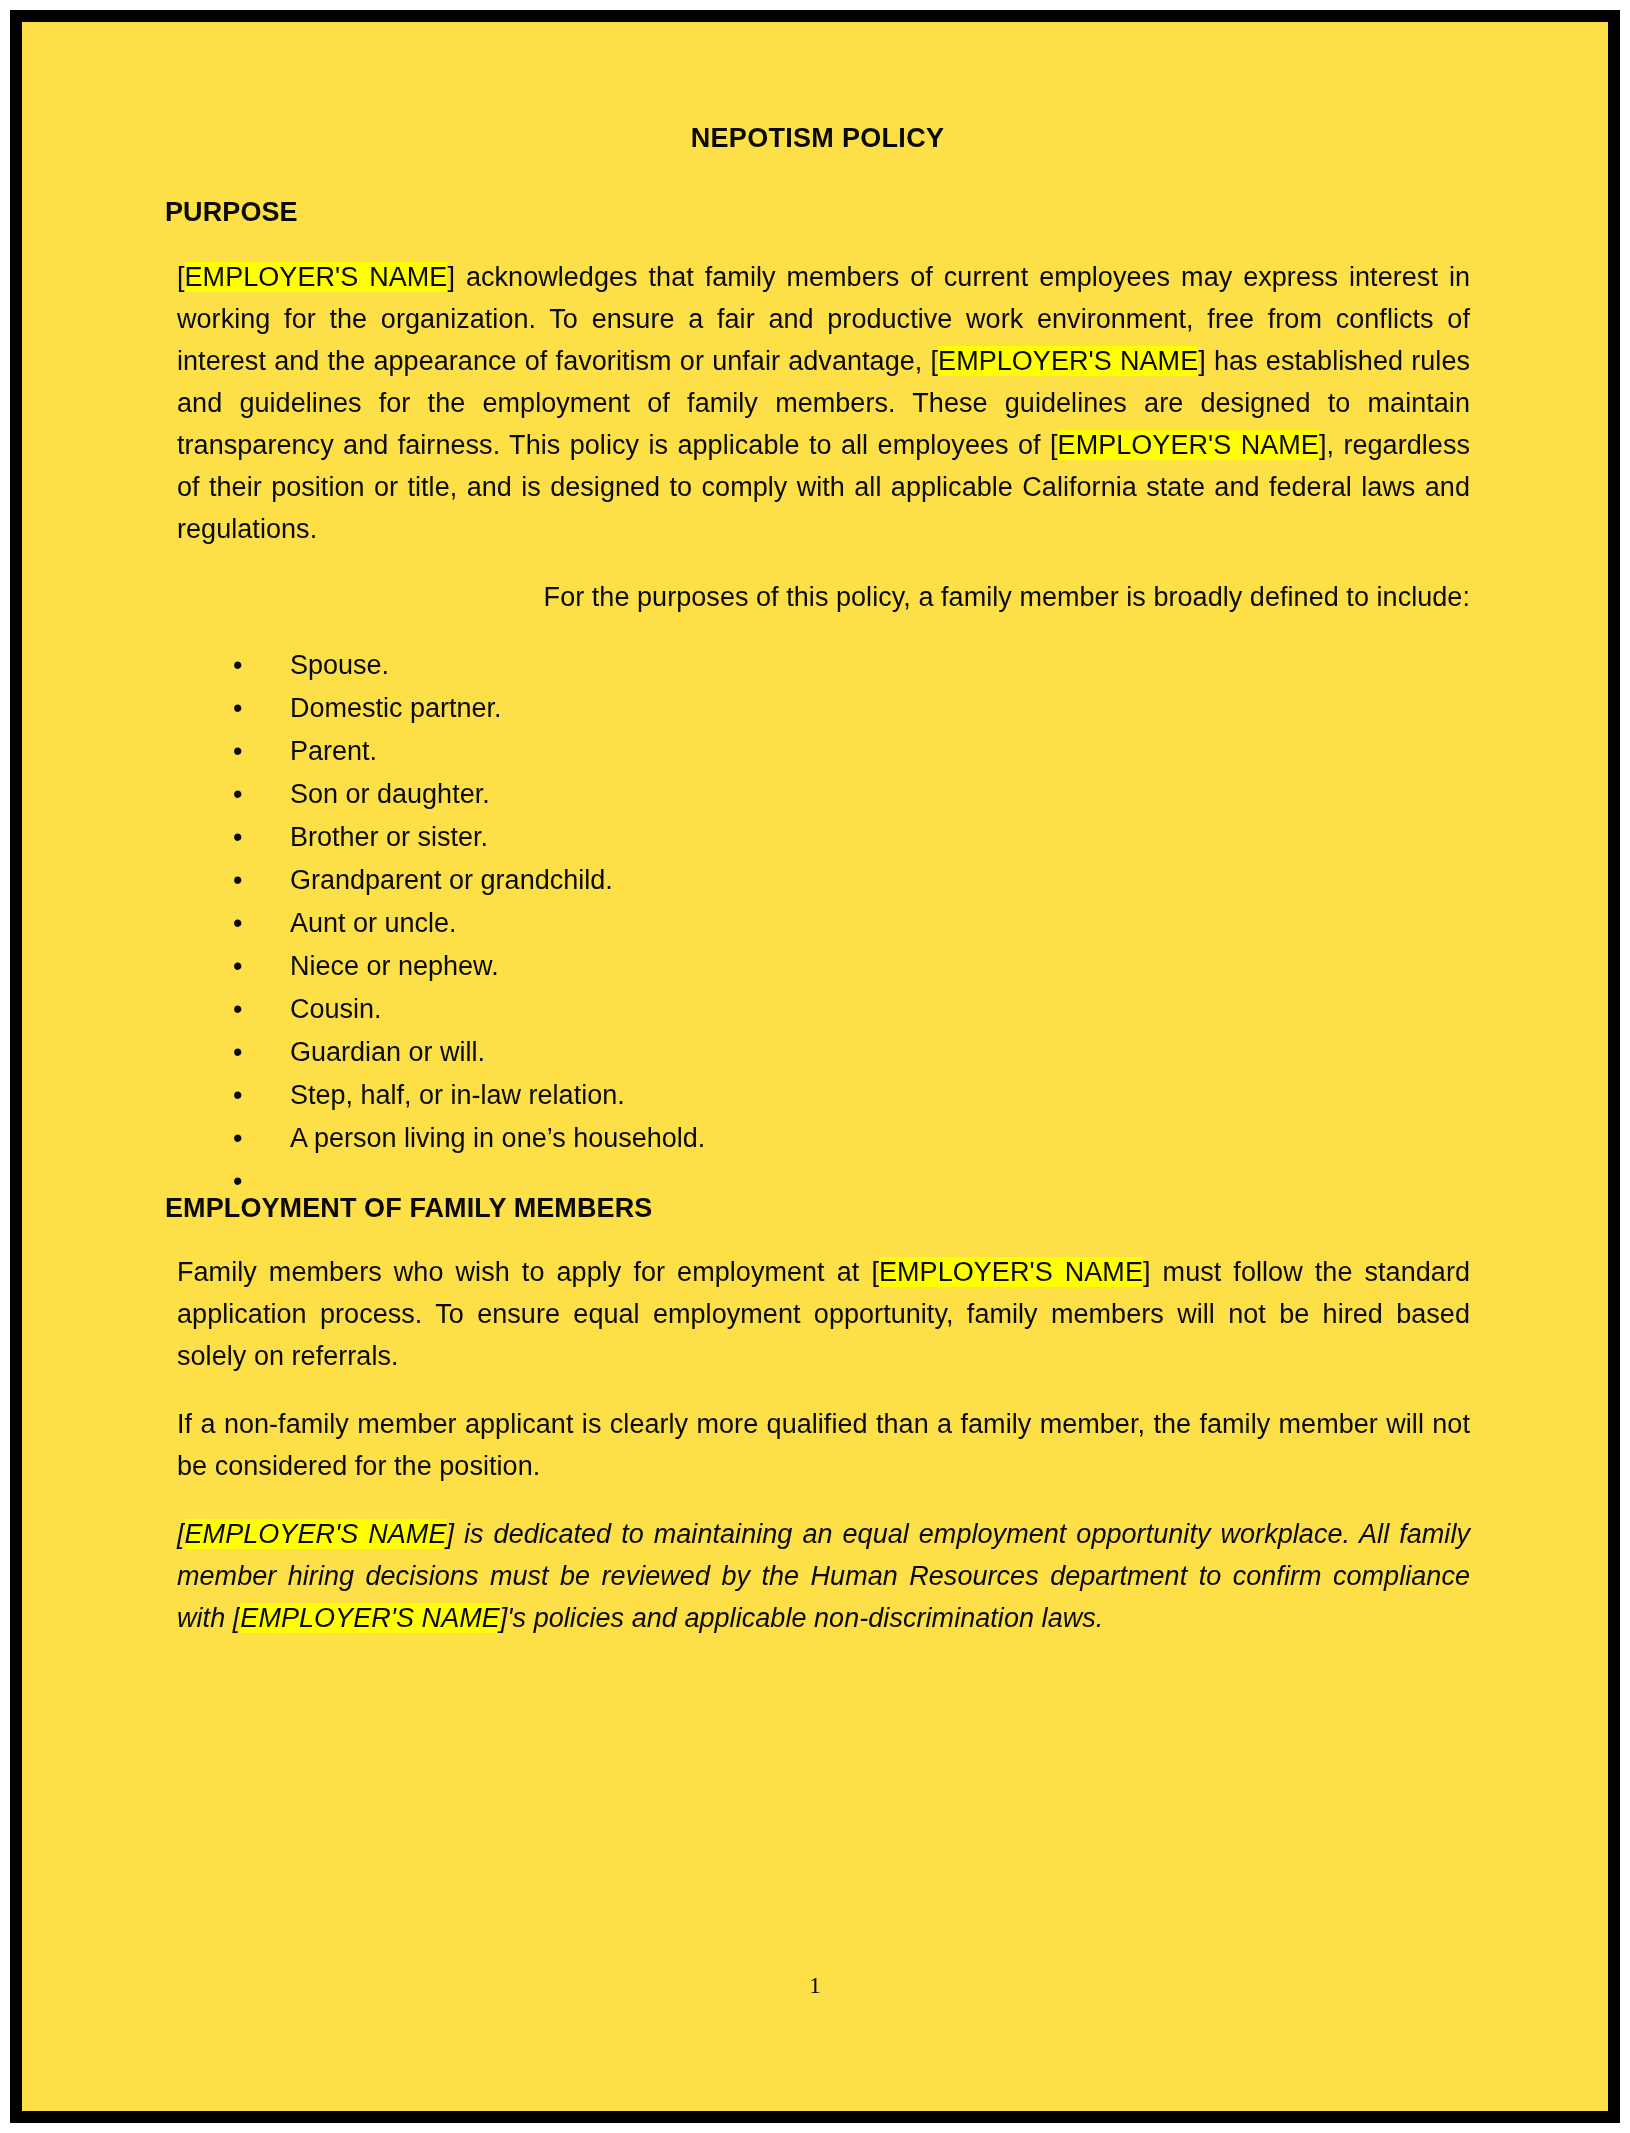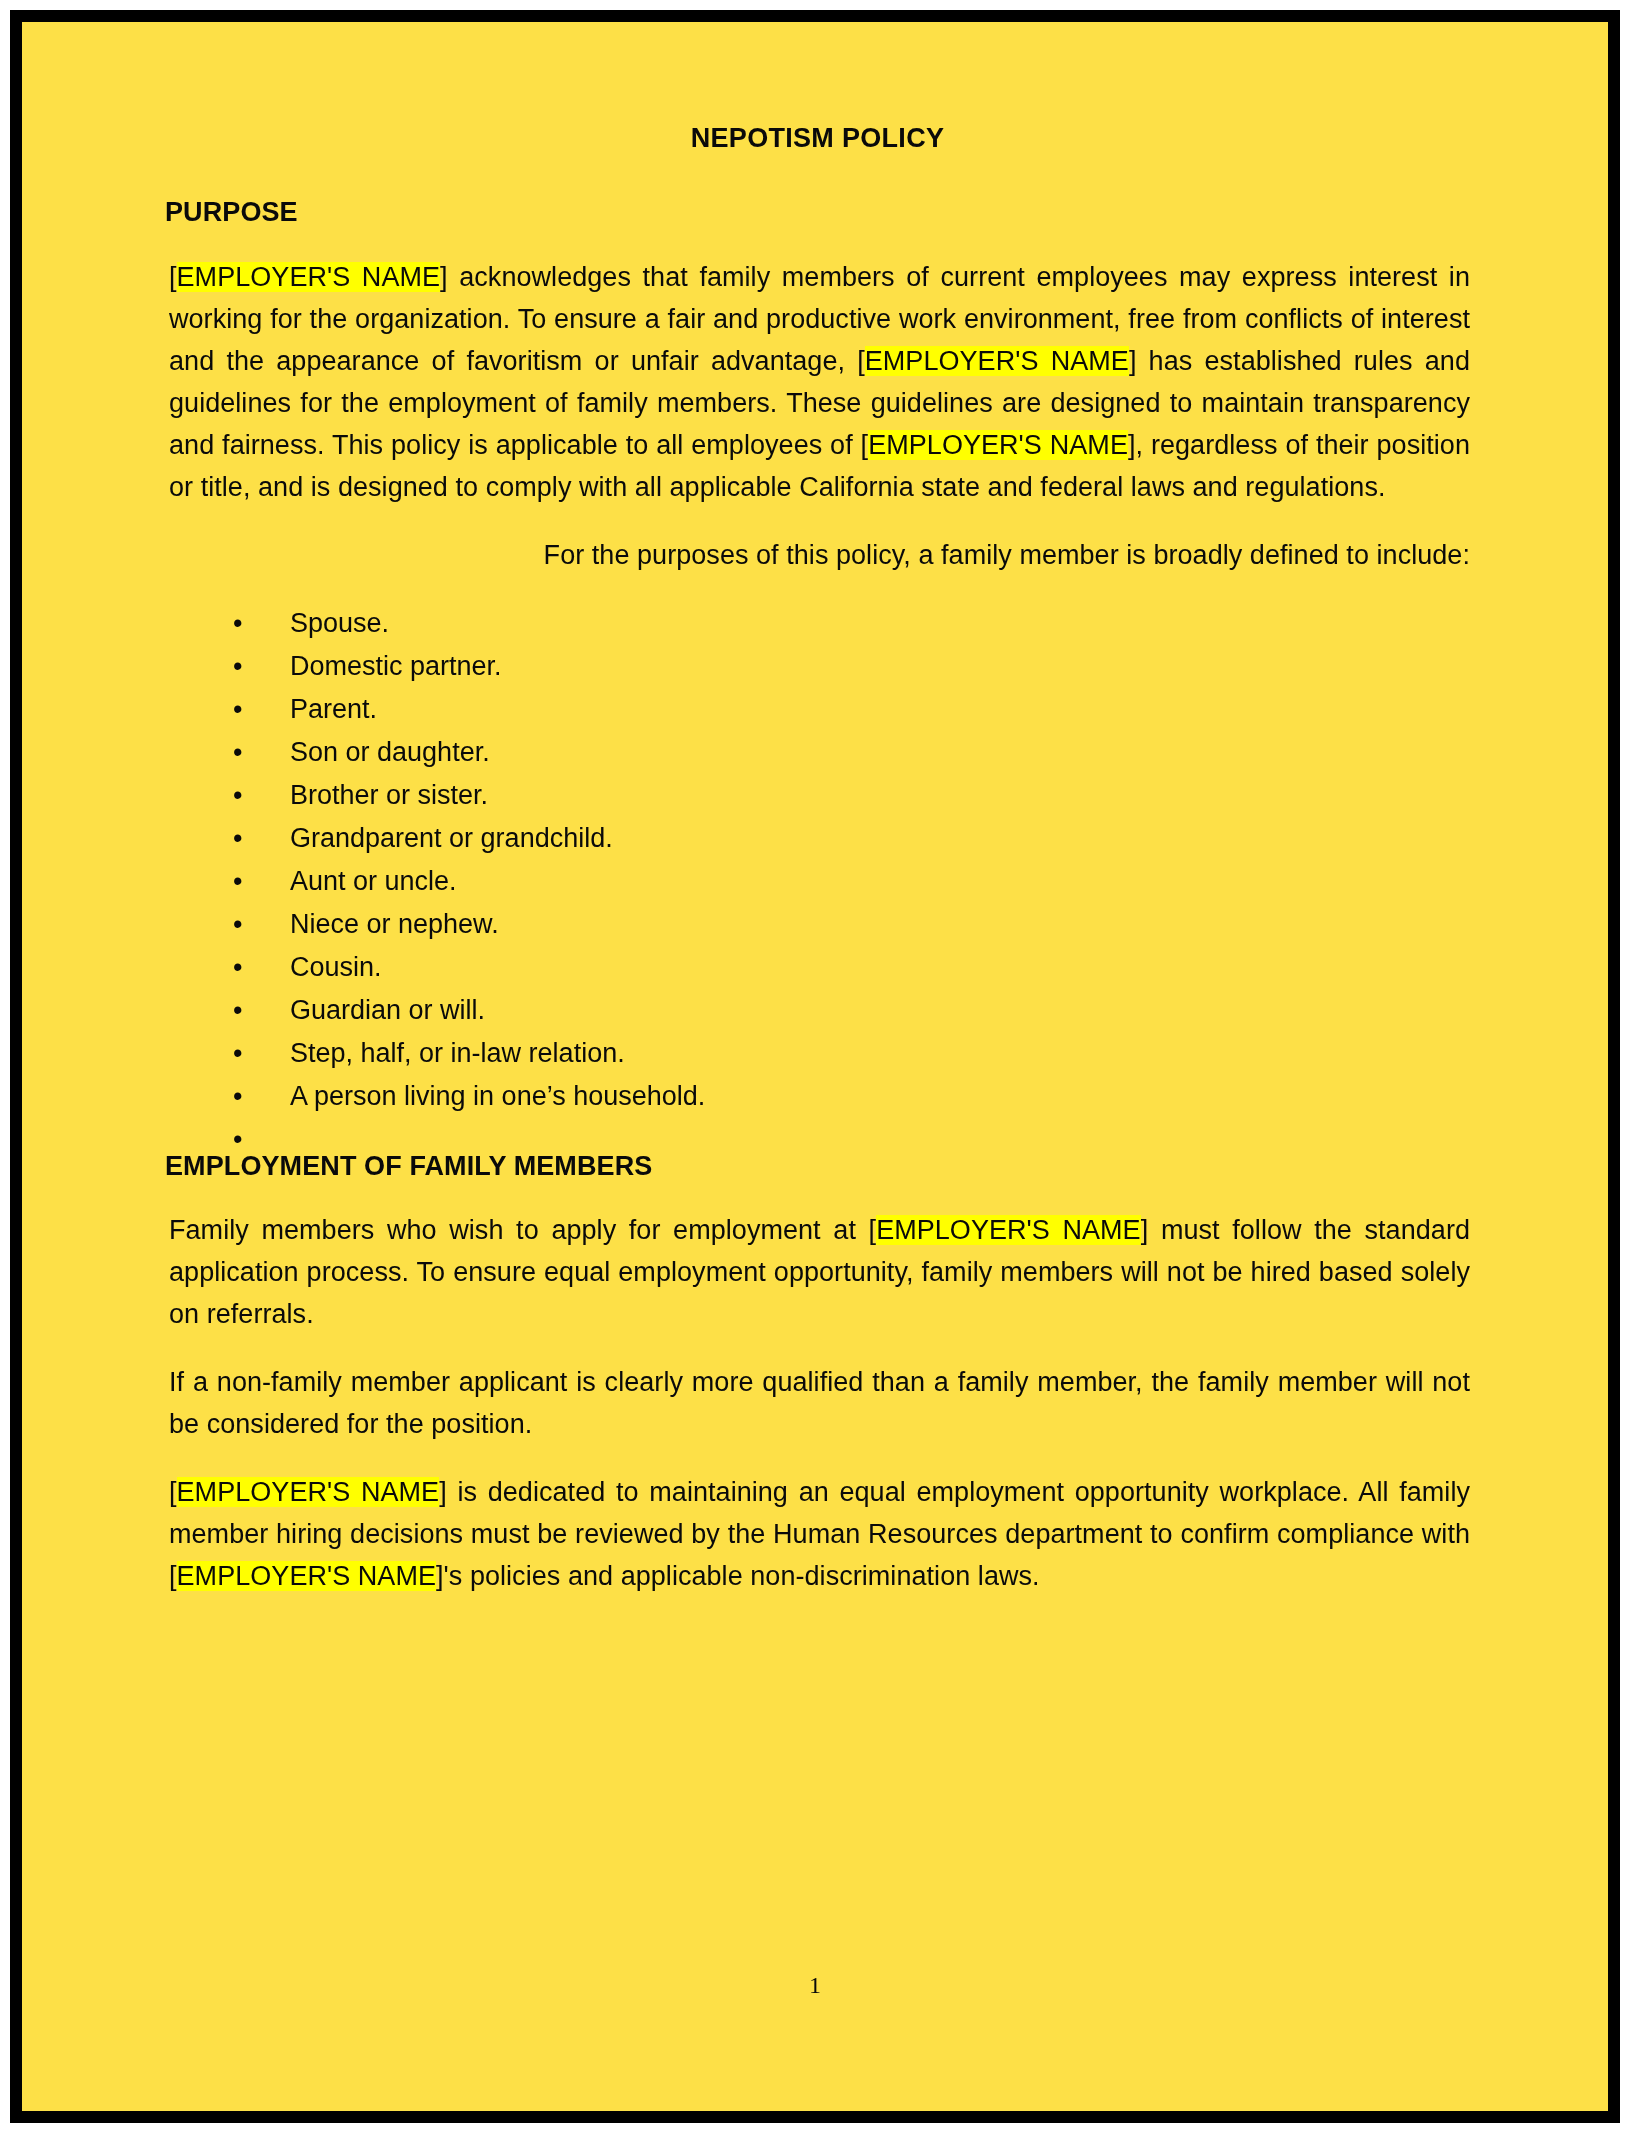--- a/index.html
+++ b/index.html
@@ -58,27 +58,27 @@
     letter-spacing: 0.1px;
     margin: 0 0 26px 0;
     line-height: 1.35;
   }
 
   p.para {
     font-size: 27px;
     line-height: 1.555;
     text-align: justify;
     text-justify: inter-word;
-    margin: 0 0 26px 4px;
+    margin: 0 0 26px 12px;
     letter-spacing: 0.05px;
   }
   p.para.left-aligned {
     text-align: right;
   }
-  p.para:last-child { margin-bottom: 0; }
+  p.para:last-child { margin-bottom: 0; font-style: italic; }
 
   
   .gap-before { margin-top: 18px; }
 
   
   .hl {
     background-color: #FFFF00;
   }
 
   

